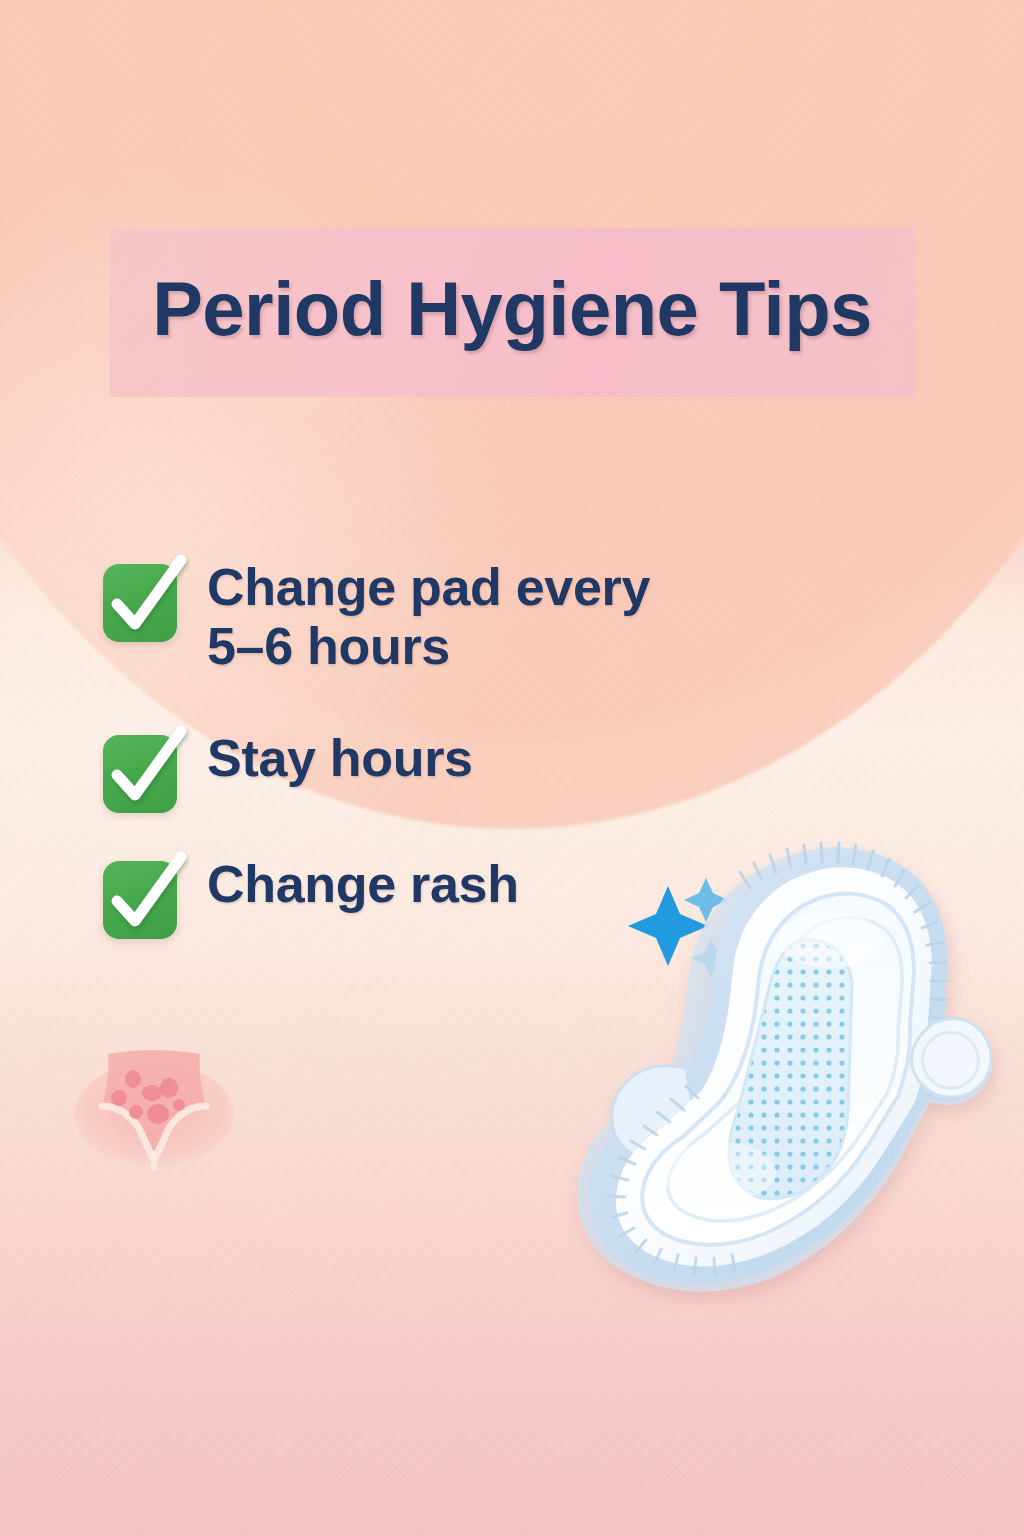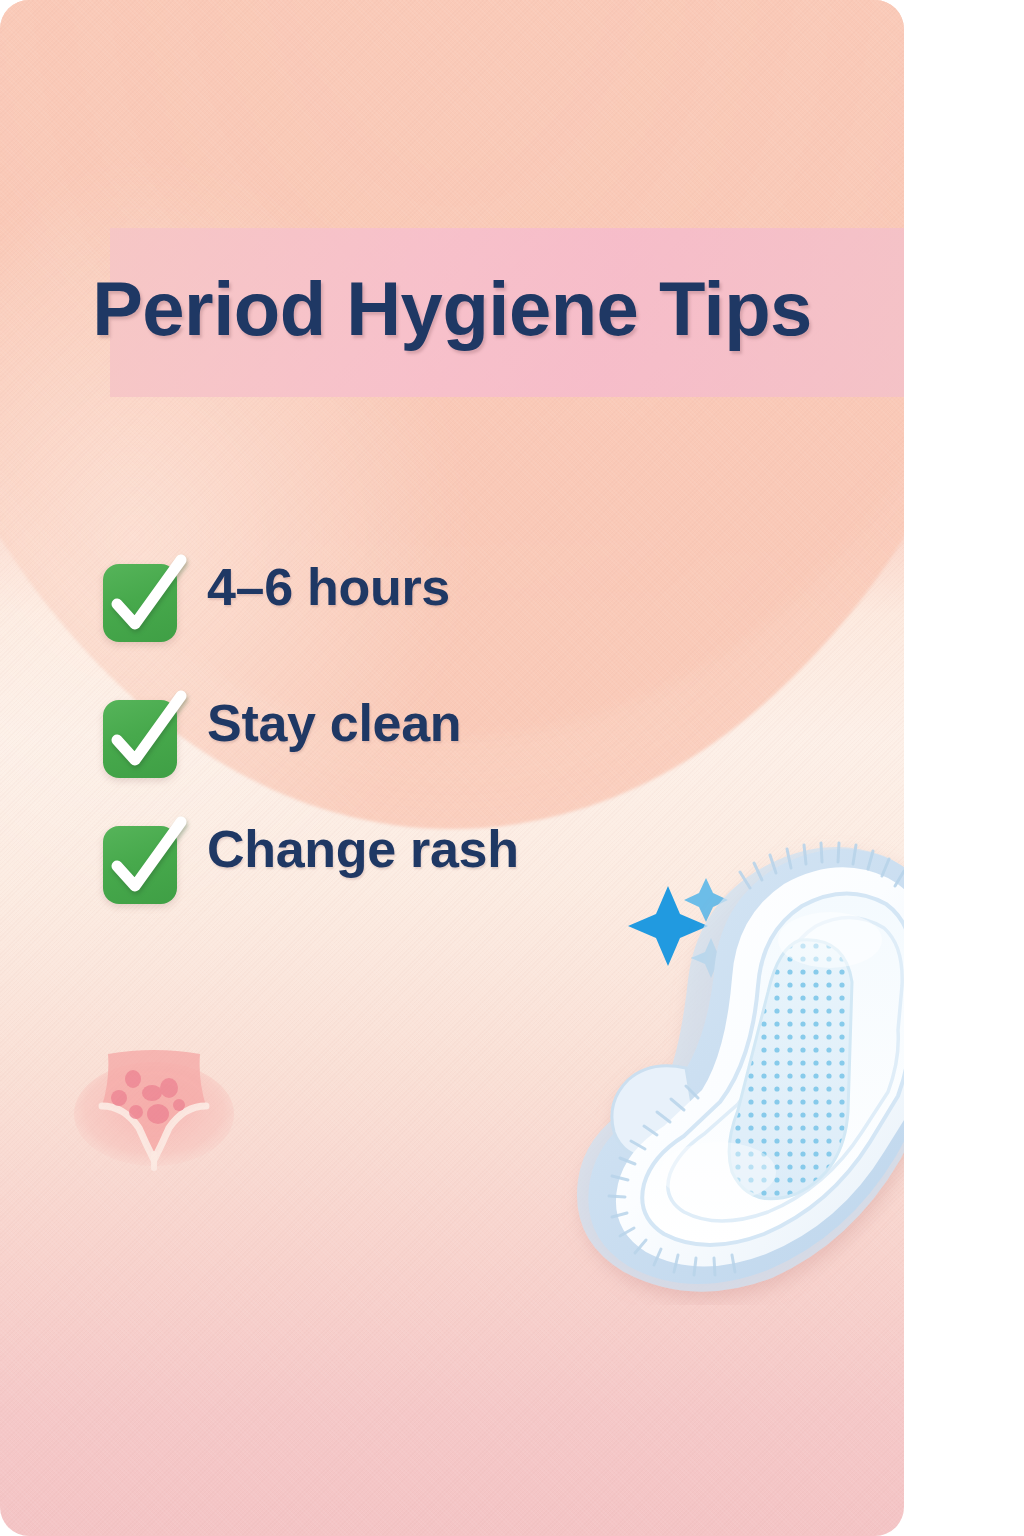--- a/index.html
+++ b/index.html
@@ -4,36 +4,35 @@
 <title>Period Hygiene Tips</title>
 <style>
   * { margin:0; padding:0; box-sizing:border-box; }
   html, body {
     width:1024px; height:1536px;
     overflow:hidden;
     font-family:"Liberation Sans", sans-serif;
   }
   #poster {
     position:relative;
-    width:904px; height:1536px;
+    width:1024px; height:1536px;
     overflow:hidden;
     background:
       linear-gradient(180deg,
         #fbdfd2 0%,
         #fcdcce 14%,
         #fbd8cb 26%,
         #fbd4c8 34%,
         #fdeadf 40%,
         #fdf0e8 48%,
         #fcece2 58%,
         #fae0d6 70%,
         #f8d3cd 82%,
         #f5c8c8 92%,
         #f4c4c5 100%);
-    border-radius: 29px;
   }
   
   #texture {
     position:absolute; inset:0;
     background-image:
       repeating-linear-gradient(45deg, rgba(255,255,255,0.055) 0 1px, rgba(0,0,0,0) 1px 3px),
       repeating-linear-gradient(-45deg, rgba(190,130,120,0.045) 0 1px, rgba(0,0,0,0) 1px 3px);
     pointer-events:none;
   }
   
@@ -163,31 +162,32 @@
 
   <div id="checklist">
 
     <div class="tip-row" id="row-0">
       <div class="check-box">
         <svg class="check-mark" viewBox="0 0 92 92">
           <path d="M16 50 L34 70 L80 6" fill="none" stroke="#ffffff" stroke-width="11" stroke-linecap="round" stroke-linejoin="round" style="filter:drop-shadow(1px 3px 2px rgba(40,90,45,0.35))"></path>
         </svg>
       </div>
       <div class="tip-text">
-        <div>4–6 hours</div>
+        <div>Change pad every</div>
+        <div>5–6 hours</div>
       </div>
     </div>
 
     <div class="tip-row" id="row-1">
       <div class="check-box">
         <svg class="check-mark" viewBox="0 0 92 92">
           <path d="M16 50 L34 70 L80 6" fill="none" stroke="#ffffff" stroke-width="11" stroke-linecap="round" stroke-linejoin="round" style="filter:drop-shadow(1px 3px 2px rgba(40,90,45,0.35))"></path>
         </svg>
       </div>
-      <div class="tip-text">Stay clean</div>
+      <div class="tip-text">Stay hours</div>
     </div>
 
     <div class="tip-row" id="row-2">
       <div class="check-box">
         <svg class="check-mark" viewBox="0 0 92 92">
           <path d="M16 50 L34 70 L80 6" fill="none" stroke="#ffffff" stroke-width="11" stroke-linecap="round" stroke-linejoin="round" style="filter:drop-shadow(1px 3px 2px rgba(40,90,45,0.35))"></path>
         </svg>
       </div>
       <div class="tip-text">Change rash</div>
     </div>

